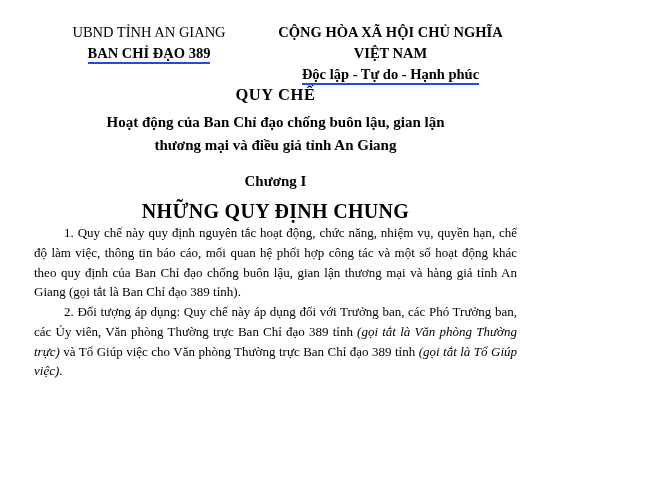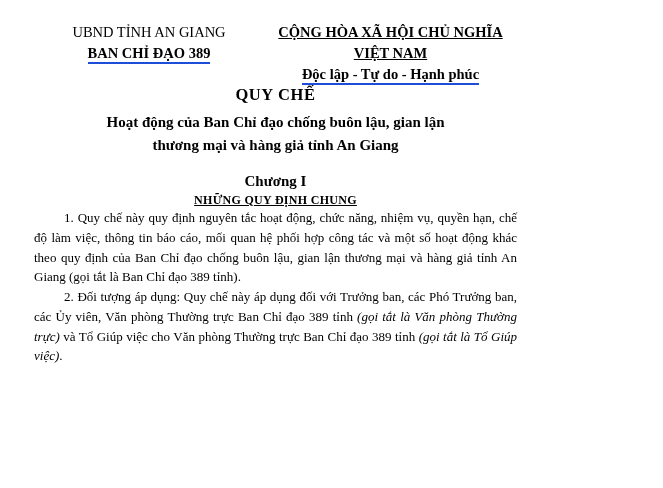--- a/index.html
+++ b/index.html
@@ -32,21 +32,21 @@
     text-align: center;
     font-size: 14.5px;
     line-height: 1.45;
   }
   .header-right {
     flex: 1;
     text-align: center;
     font-size: 14.5px;
     line-height: 1.45;
   }
-  .bold { font-weight: bold; text-decoration: underline; }
+  .bold { font-weight: bold; }
   .underline-text {
     display: inline-block;
     border-bottom: 2px solid #1d4ed8;
     padding-bottom: 0px;
     line-height: 1.25;
   }
   .title-block {
     text-align: center;
   }
   .doc-title {
@@ -69,25 +69,24 @@
   }
   .chapter-block {
     margin-top: 17px;
     text-align: center;
   }
   .chapter-num {
     font-size: 15px;
     font-weight: bold;
   }
   .chapter-name {
-    font-size: 12px;
+    font-size: 20px;
     font-weight: bold;
-    margin-top: 3px;
+    margin-top: 10px;
     letter-spacing: 0.3px;
-    text-decoration: underline;
   }
   .article-heading {
     margin-top: 18px;
     text-align: center;
     font-size: 15px;
     font-weight: bold;
   }
   .para {
     margin-top: 0;
     font-size: 13px;
@@ -114,21 +113,21 @@
       <div class="bold">
         <span class="underline-text">Độc lập - Tự do - Hạnh phúc</span>
       </div>
     </div>
   </div>
 
   <div class="title-block">
     <div class="doc-title">QUY CHẾ</div>
     <div class="doc-subtitle">
       <div>Hoạt động của Ban Chỉ đạo chống buôn lậu, gian lận</div>
-      <div>thương mại và hàng giả tỉnh An Giang</div>
+      <div>thương mại và điều giả tỉnh An Giang</div>
     </div>
   </div>
 
   <div class="chapter-block">
     <div class="chapter-num">Chương I</div>
     <div class="chapter-name">NHỮNG QUY ĐỊNH CHUNG</div>
   </div>
 
 
   <div class="para">1. Quy chế này quy định nguyên tắc hoạt động, chức năng, nhiệm vụ, quyền hạn, chế độ làm việc, thông tin báo cáo, mối quan hệ phối hợp công tác và một số hoạt động khác theo quy định của Ban Chỉ đạo chống buôn lậu, gian lận thương mại và hàng giả tỉnh An Giang (gọi tắt là Ban Chỉ đạo 389 tỉnh).</div>

